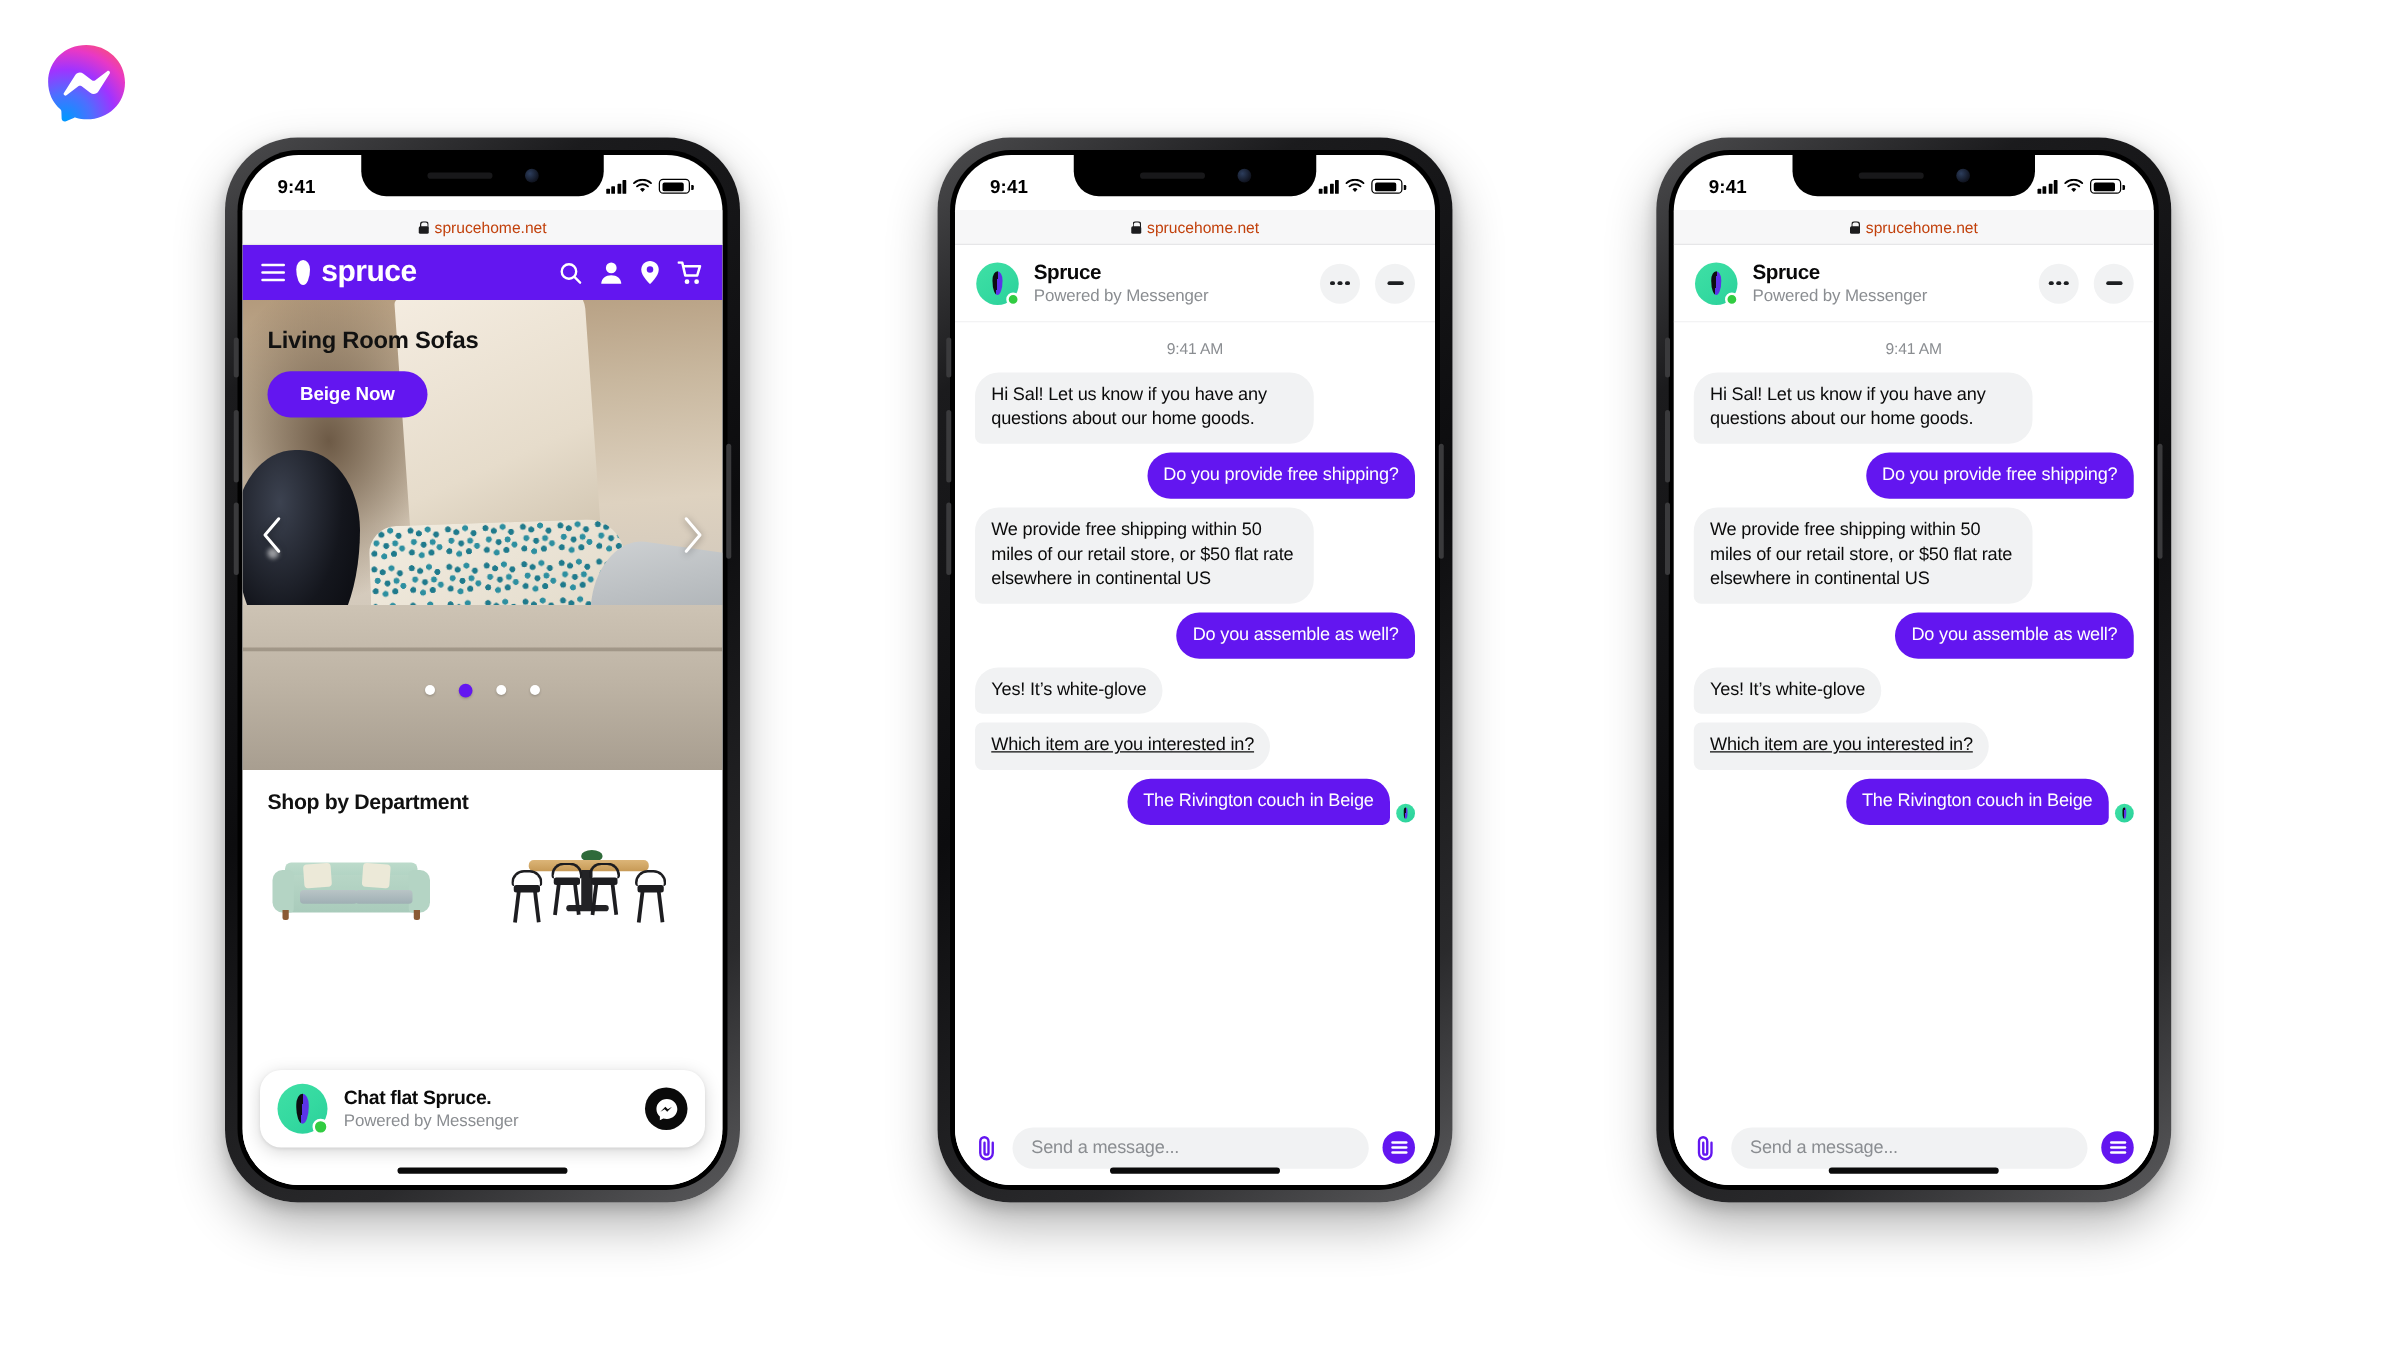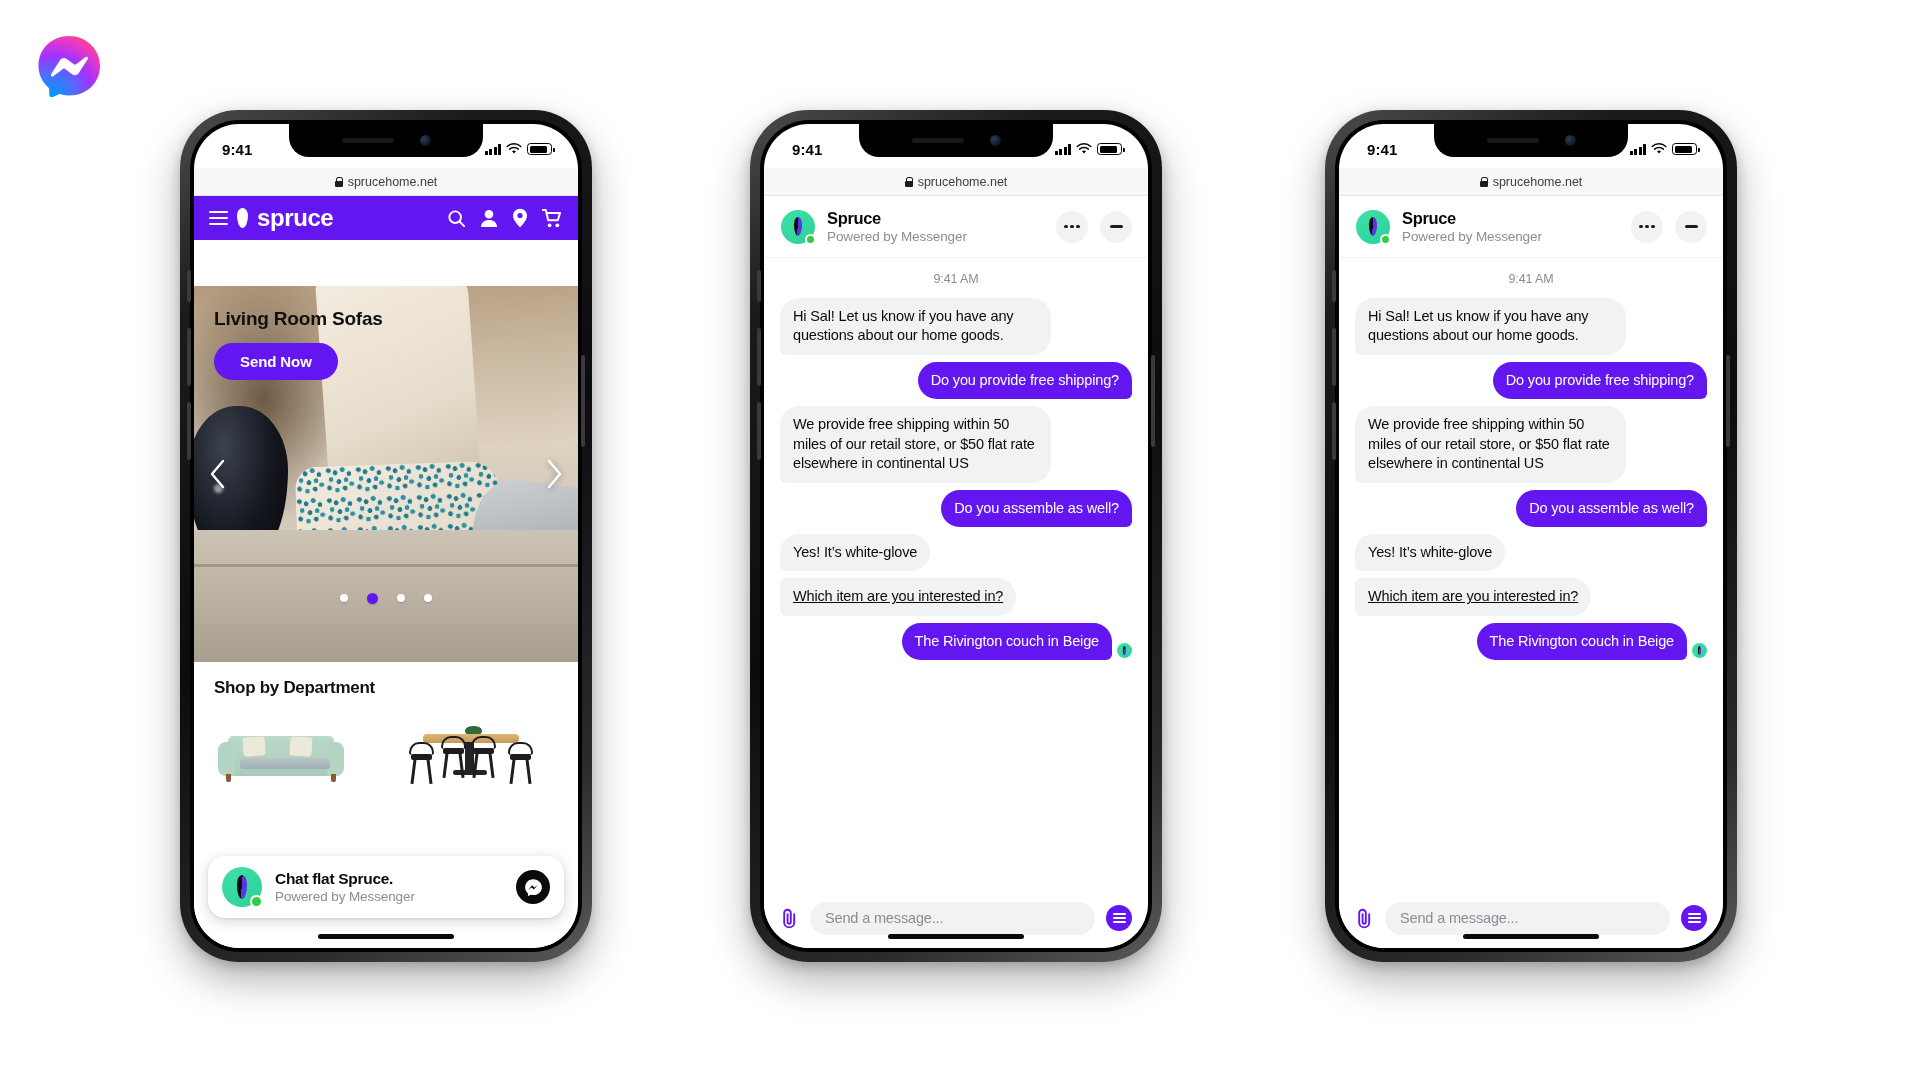--- a/index.html
+++ b/index.html
@@ -80,21 +80,21 @@
   .battery::after {
     content:""; position:absolute; right:-3.5px; top:3.5px;
     width:2px; height:4px; background:#000; border-radius:0 1px 1px 0;
   }
   .battery span { display:block; height:100%; width:88%; background:#000; border-radius:1.5px; }
 
   
   .urlbar {
     flex:0 0 28px; height:28px;
     display:flex; align-items:center; justify-content:center; gap:5px;
-    background:#f7f7f8; font-size:12.5px; color:#404040;
+    background:#f7f7f8; font-size:12.5px; color:#c2410c;
     border-bottom:1px solid #e6e6e8;
   }
   .lock { width:8px; height:10px; position:relative; flex:0 0 auto; }
   .lock::before{content:"";position:absolute;bottom:0;left:0;width:8px;height:6px;background:#1c1c1e;border-radius:1.3px;}
   .lock::after{content:"";position:absolute;top:0;left:1.8px;width:4.4px;height:5px;border:1.4px solid #1c1c1e;border-bottom:none;border-radius:2.6px 2.6px 0 0;}
 
   
   .site-nav {
     flex:0 0 44px; background:#6316F0;
     display:flex; align-items:center; justify-content:space-between;
@@ -103,21 +103,21 @@
   .nav-left { display:flex; align-items:center; gap:9px; }
   .hamburger { display:flex; flex-direction:column; gap:3.5px; width:19px; cursor:pointer; }
   .hamburger b { display:block; height:2.2px; background:#fff; border-radius:2px; }
   .leaf-mark { width:11px; height:20px; background:#fff;
     border-radius:50% 50% 50% 50% / 38% 38% 62% 62%; }
   .wordmark { color:#fff; font-size:24px; font-weight:700; letter-spacing:-.4px; }
   .nav-icons { display:flex; align-items:center; gap:14px; }
   .nav-icons svg { display:block; }
 
   
-  .hero { position:relative; flex:0 0 376px; overflow:hidden;margin-top:46px; }
+  .hero { position:relative; flex:0 0 376px; overflow:hidden; }
   .hero-photo { position:absolute; inset:0; }
   .hero-photo .bg { position:absolute; inset:0;
     background:
       radial-gradient(ellipse 55% 40% at 72% 78%, #d8cec2 0%, transparent 60%),
       radial-gradient(ellipse 40% 55% at 18% 30%, #6d5a46 0%, transparent 62%),
       linear-gradient(175deg,#b39a7c 0%,#c8b79e 22%,#ded2c0 46%,#cfc6ba 68%,#bdb4a8 100%);
   }
   .vase { position:absolute; left:-6px; top:120px; width:100px; height:160px;
     background:radial-gradient(ellipse at 36% 26%, #3c4250 0%, #14161d 55%, #07080c 100%);
     border-radius:48% 48% 44% 44% / 40% 40% 60% 60%; }
@@ -385,21 +385,21 @@
           <div class="bg"></div>
           <div class="page-light"></div>
           <div class="vase"></div>
           <div class="pillow"></div>
           <div class="throw"></div>
           <div class="sofa-base"></div>
         </div>
 
         <div class="hero-copy">
           <div class="hero-l1">Living Room Sofas</div>
-          <button class="shop-now">Send Now</button>
+          <button class="shop-now">Beige Now</button>
         </div>
 
         <span class="arrow left">
           <svg width="20" height="32" viewBox="0 0 20 32">
               <polyline points="15,3 4,16 15,29" stroke="#fff" stroke-width="2.4" fill="none" stroke-linecap="round" stroke-linejoin="round"></polyline>
             </svg>
         </span>
         <span class="arrow right">
           <svg width="20" height="32" viewBox="0 0 20 32">
               <polyline points="5,3 16,16 5,29" stroke="#fff" stroke-width="2.4" fill="none" stroke-linecap="round" stroke-linejoin="round"></polyline>

